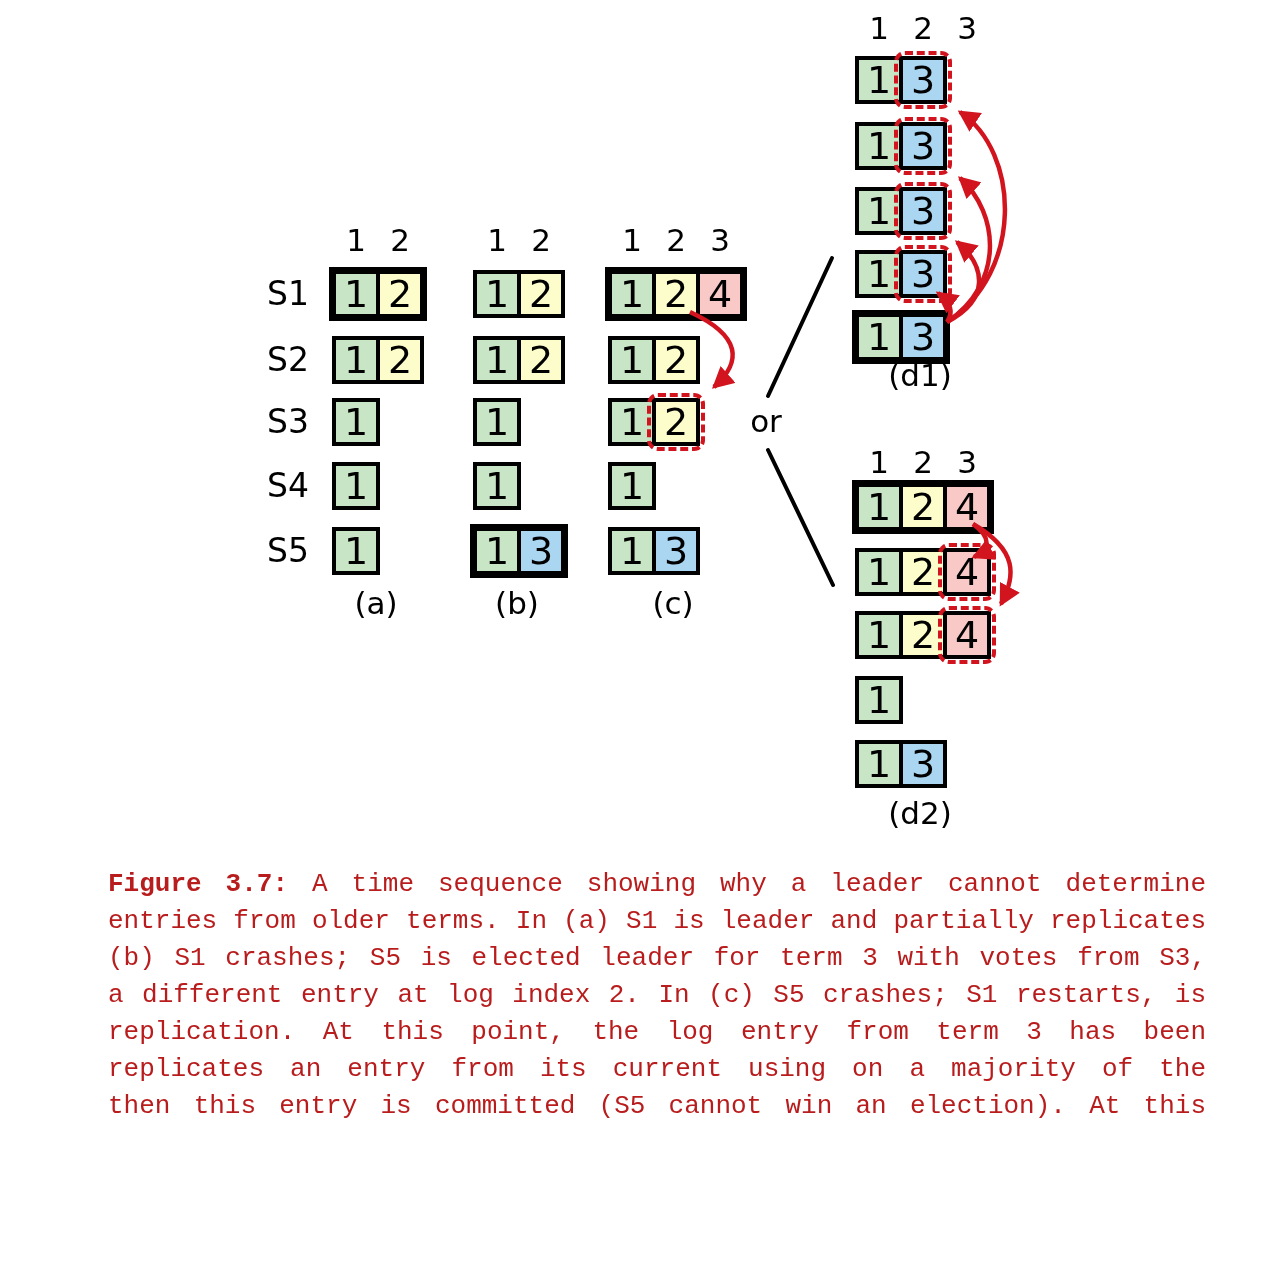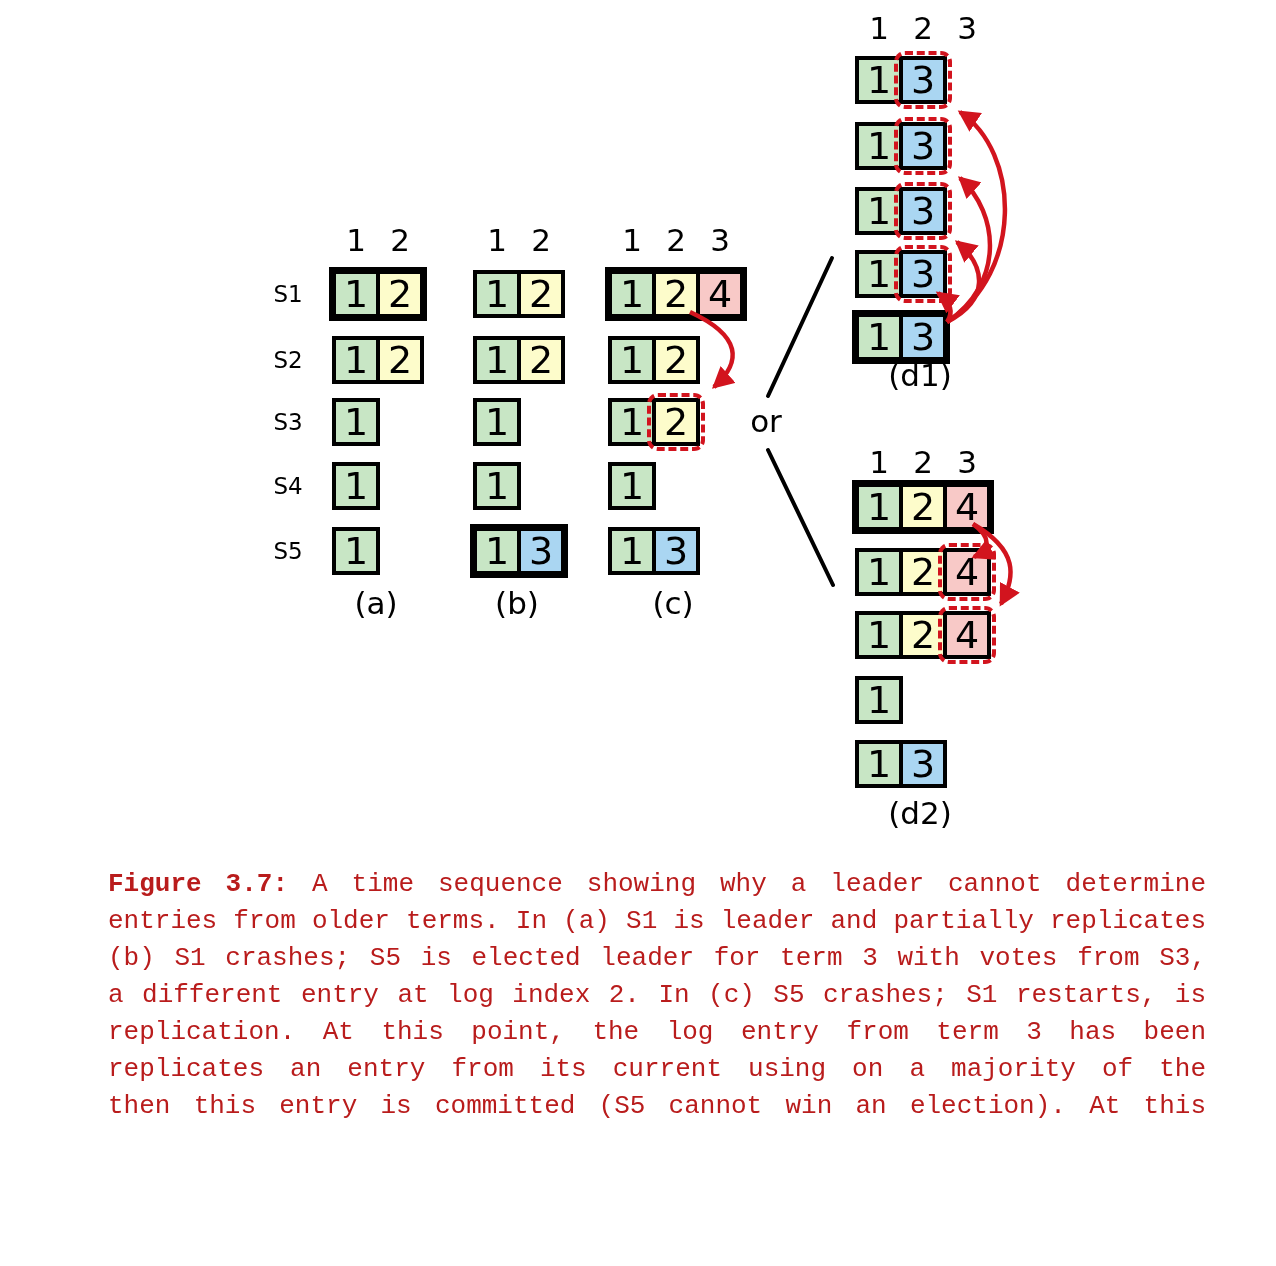--- a/index.html
+++ b/index.html
@@ -1,20 +1,20 @@
 <!DOCTYPE html>
 <html style="--arrow: #d2141e;"><head>
 <meta charset="utf-8">
 <style>
   html,body{margin:0;padding:0;background:#fff;}
   .page{position:relative;width:1276px;height:1266px;background:#fff;overflow:hidden;
         font-family:"DejaVu Sans",sans-serif;color:#000;}
   
   .hdr{position:absolute;transform:translateX(-50%);font-size:31px;line-height:36px;}
-  .srv{position:absolute;transform:translateX(-50%);font-size:23px;line-height:36px;}
+  .srv{position:absolute;transform:translateX(-50%);font-size:33px;line-height:36px;}
   .col-label{position:absolute;transform:translateX(-50%);font-size:31px;line-height:38px;}
   .or{position:absolute;transform:translateX(-50%);font-size:31px;line-height:36px;}
   
   .log{position:absolute;display:flex;gap:4px;border:4px solid #000;background:#000;}
   .log.leader{border-width:7px;}
   .cell{width:40px;height:40px;display:flex;align-items:center;justify-content:center;
         font-size:38px;line-height:40px;background:#fff;}
   
   .dash{position:absolute;width:50px;height:50px;border:4px dashed var(--arrow,#d2141e);
         border-radius:11px;background:transparent;}

